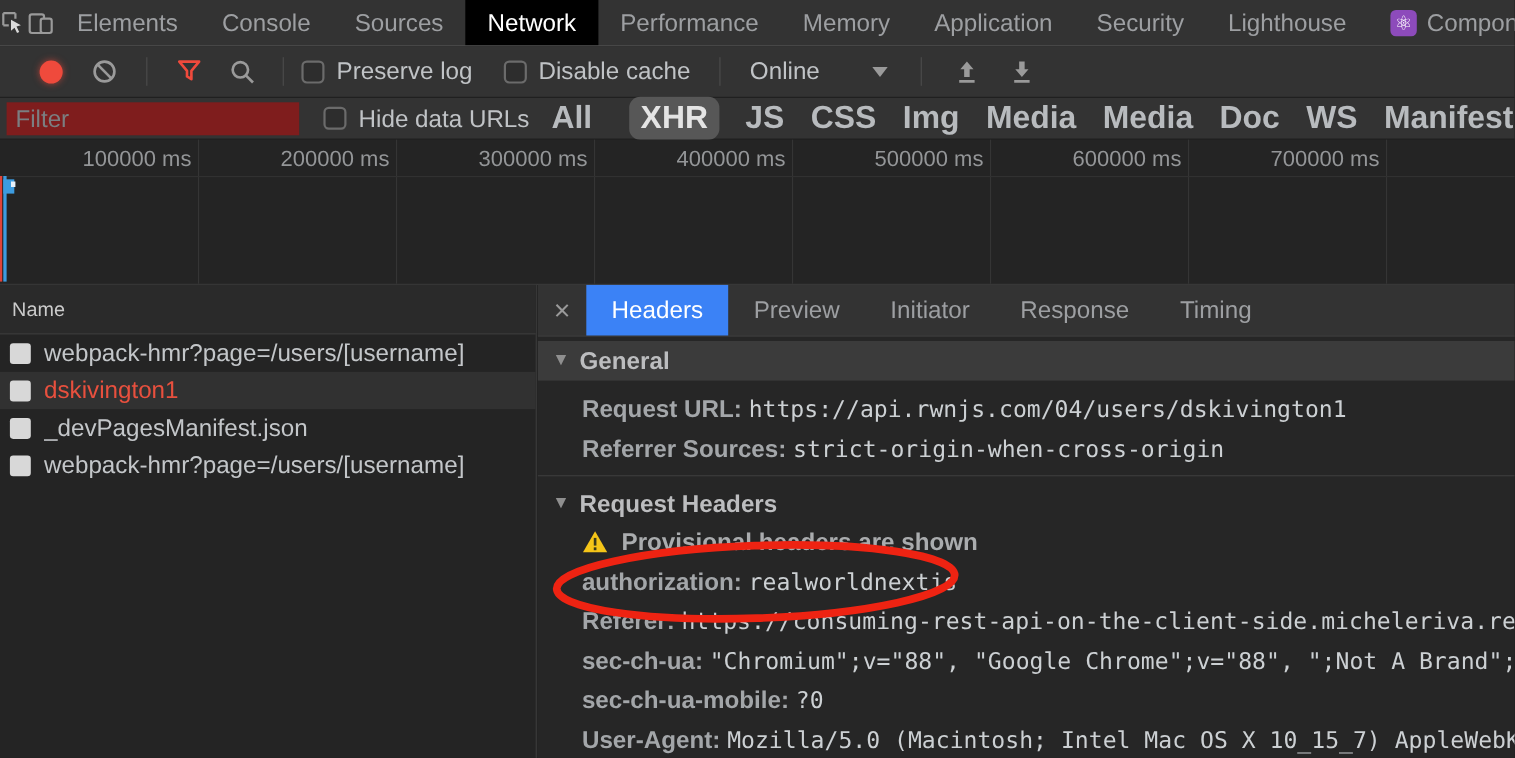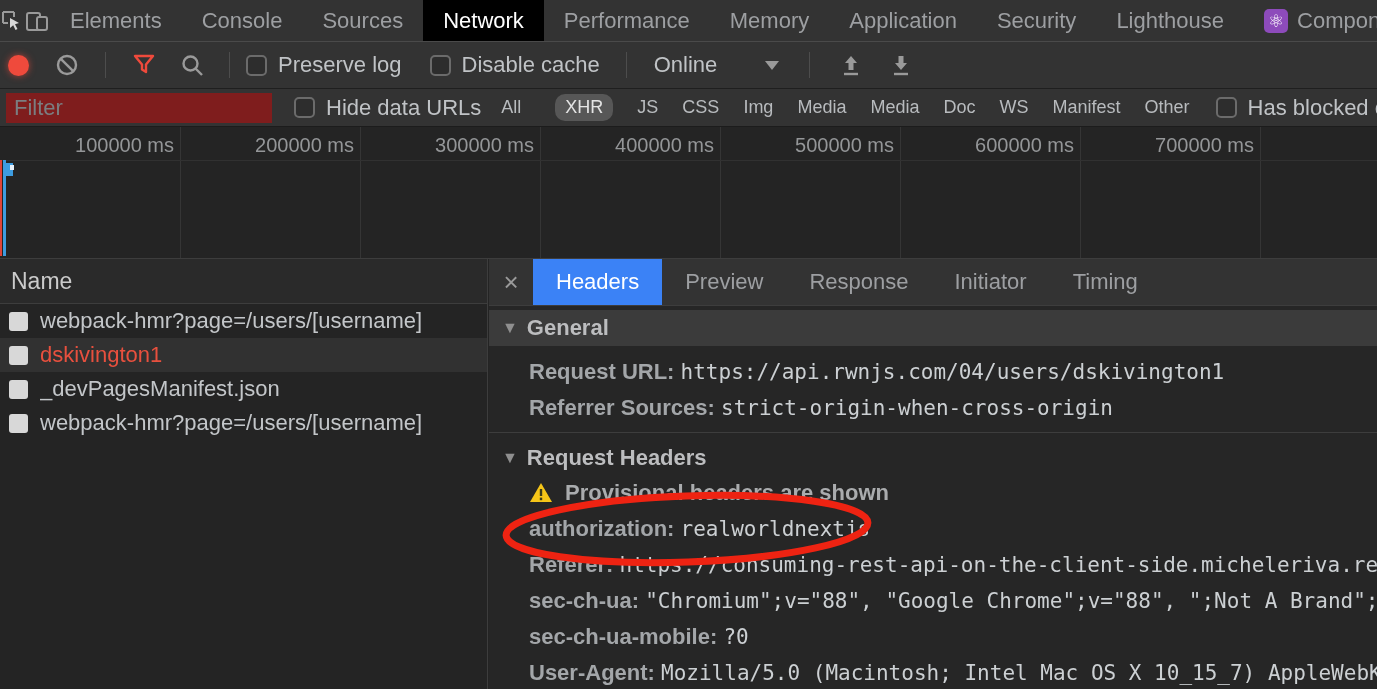--- a/index.html
+++ b/index.html
@@ -15,58 +15,58 @@
   .vdiv { width:1px; height:26px; background:#4d4d4d; align-self:center; }
   .tab { display:flex; align-items:center; padding:0 20px; color:#9d9fa2;
     font-size:22px; white-space:nowrap; }
   .tab.active { background:#000000; color:#ffffff; }
   .react-badge { width:24px; height:24px; border-radius:5px; background:#8d4bbb;
     color:#fff; font-size:18px; line-height:24px; text-align:center; margin-right:9px; }
 
   
   .toolbar { position:absolute; left:0; top:42px; width:100%; height:47px;
     background:#333333; border-bottom:1px solid #1f1f1f;
-    display:flex; align-items:center; padding-left:0; }
+    display:flex; align-items:center; padding-left:28px; }
   .record-dot { width:21px; height:21px; border-radius:50%; background:#ef4a3c;
     box-shadow:0 0 7px rgba(239,74,60,.65); }
   .checkbox { width:21px; height:21px; border:2px solid #6b6b6b; border-radius:5px;
     background:#2d2d2d; flex:none; }
   .tlabel { color:#c0c3c6; font-size:22px; white-space:nowrap; }
   .caret { width:0; height:0; border-left:7px solid transparent; border-right:7px solid transparent;
     border-top:9px solid #9a9a9a; }
 
   
   .filterbar { position:absolute; left:0; top:89px; width:100%; height:38px;
     background:#333333; border-bottom:1px solid #1c1c1c;
     display:flex; align-items:center; }
   .filter-input { width:266px; height:30px; margin-left:6px; background:#7f1d1d;
     border:none; outline:none; color:#c8c8c8; font-size:22px;
     font-family:"Liberation Sans", sans-serif; padding:0 8px; }
   .filter-input::placeholder { color:#7b7e81; }
-  .ftype { color:#b8bbbe; font-size:18px; margin-left:24px; white-space:nowrap; }
+  .ftype { color:#b8bbbe; font-size:29px; margin-left:24px; white-space:nowrap;font-weight:bold; }
   .ftype.pill { background:#575757; color:#e4e4e4; border-radius:10px;
     padding:3px 10px; margin-left:16px; }
 
   
   .overview { position:absolute; left:0; top:127px; width:100%; height:132px;
     background:#242424; border-bottom:1px solid #3d3d3d; }
   .gridline { position:absolute; top:0; bottom:0; width:1px; background:#353535; }
   .hsep { position:absolute; left:0; right:0; top:33px; height:1px; background:#313131; }
   .tick { position:absolute; top:7px; width:172px; text-align:right;
     color:#949698; font-size:20px; }
   .ovl-red { position:absolute; left:0; top:33px; bottom:2px; width:2px; background:#e0443a; }
   .ovl-blue { position:absolute; left:3px; top:33px; bottom:2px; width:3px; background:#3d9ce0; }
   .ovl-bar { position:absolute; left:3px; top:36px; width:10px; height:13px; background:#3d9ce0; }
   .ovl-dot { position:absolute; left:10px; top:38px; width:4px; height:5px; background:#e8f1fa; }
 
   
   .requests { position:absolute; left:0; top:259px; width:488px; bottom:0;
     background:#242424; border-right:1px solid #3d3d3d; }
   .name-header { height:45px; line-height:45px; padding-left:11px; color:#cbcbcb;
-    font-size:23px; background:#2a2a2a; border-bottom:1px solid #3d3d3d; }
+    font-size:18px; background:#2a2a2a; border-bottom:1px solid #3d3d3d; }
   .req-row { height:34px; display:flex; align-items:center; padding-left:9px;
     color:#c3c6c9; font-size:22px; }
   .req-row.selected { background:#313131; }
   .req-row.error .req-name { color:#e8503e; }
   .doc-icon { width:19px; height:19px; background:#d8d8d8; border-radius:3px;
     margin-right:12px; flex:none; }
   .req-name { white-space:nowrap; overflow:hidden; }
 
   
   .details { position:absolute; left:489px; top:259px; right:0; bottom:0; background:#262626; }
@@ -246,24 +246,24 @@
   <div class="details">
     <div class="dtabs">
       <div class="dclose">×</div>
       <div class="dtab active">
           <span>Headers</span>
         </div>
       <div class="dtab">
           <span>Preview</span>
         </div>
       <div class="dtab">
+          <span>Initiator</span>
+        </div>
+      <div class="dtab">
           <span>Response</span>
-        </div>
-      <div class="dtab">
-          <span>Initiator</span>
         </div>
       <div class="dtab">
           <span>Timing</span>
         </div>
     </div>
 
     <div class="dcontent">
       <div class="sec-header shaded">
         <span class="tri">▼</span>
         <span>General</span>

